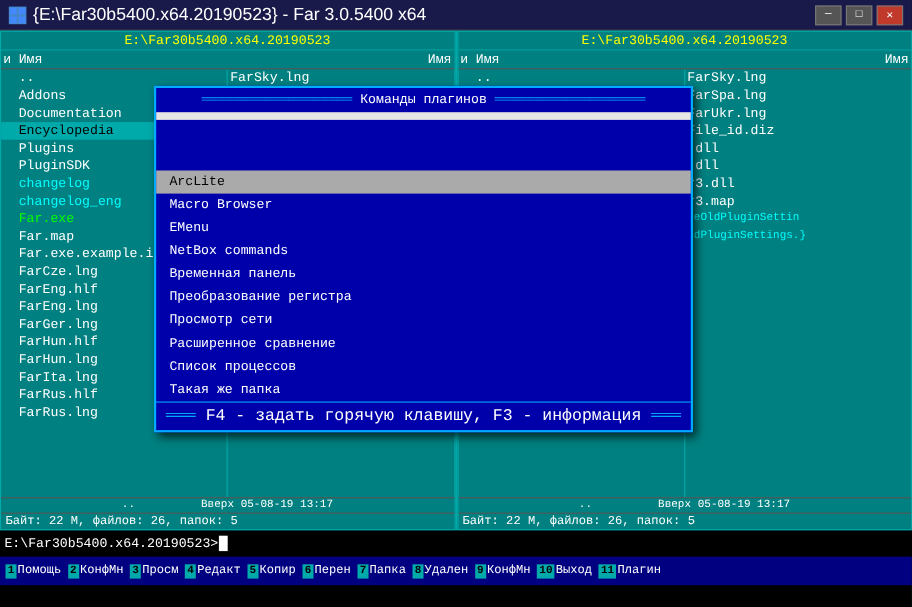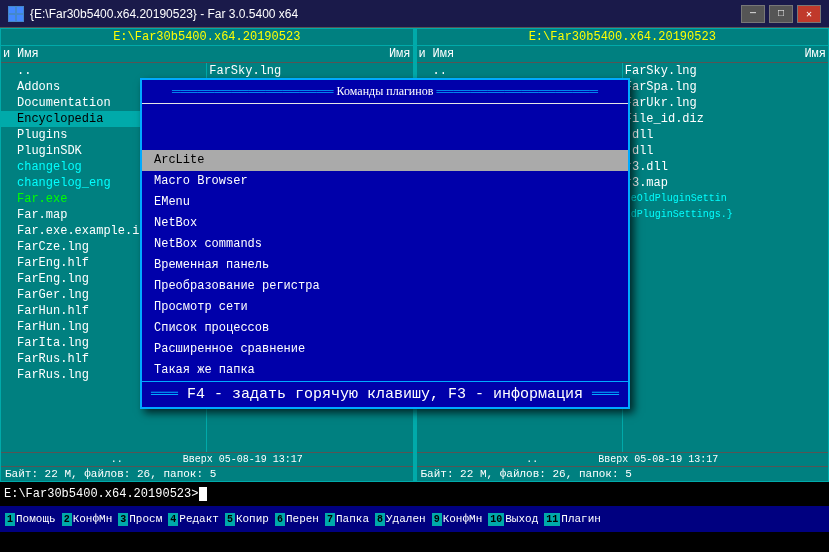--- a/index.html
+++ b/index.html
@@ -34,21 +34,21 @@
       background: #4488cc;
       display: flex;
       align-items: center;
       justify-content: center;
       font-size: 9px;
       color: white;
       font-weight: bold;
     }
     #title-text {
       color: #fff;
-      font-size: 12px;
+      font-size: 16px;
       font-family: 'Segoe UI', Arial, sans-serif;
     }
     #window-controls {
       display: flex;
       gap: 4px;
     }
     .win-btn {
       width: 24px;
       height: 18px;
       background: #555;
@@ -196,23 +196,22 @@
       border: 2px solid #00aaff;
       z-index: 100;
       box-shadow: 4px 4px 8px rgba(0,0,0,0.7);
     }
 
     #dialog-title {
       text-align: center;
       color: #ffffff;
       font-size: 12px;
       padding: 4px;
-      border-bottom: 1px solid #e5e5e5;
+      border-bottom: 7px solid #e5e5e5;
       position: relative;
-      font-family: Liberation Serif, serif;
     }
 
     #dialog-title::before,
     #dialog-title::after {
       content: '═══════════════════';
       color: #00aaff;
     }
 
     .dialog-item {
       padding: 2px 12px;
@@ -481,27 +480,26 @@
   </div>
 
   <div id="plugin-dialog">
     <div id="dialog-title">
       <span>Команды плагинов</span>
     </div>
     <div id="dialog-items">
       <div class="dialog-item selected">ArcLite</div>
       <div class="dialog-item">Macro Browser</div>
       <div class="dialog-item">EMenu</div>
-      <div class="dialog-item">NetBox</div>
       <div class="dialog-item">NetBox commands</div>
       <div class="dialog-item">Временная панель</div>
       <div class="dialog-item">Преобразование регистра</div>
       <div class="dialog-item">Просмотр сети</div>
+      <div class="dialog-item">Расширенное сравнение</div>
       <div class="dialog-item">Список процессов</div>
-      <div class="dialog-item">Расширенное сравнение</div>
       <div class="dialog-item">Такая же папка</div>
     </div>
     <div id="dialog-footer">
       <span>F4 - задать горячую клавишу, F3 - информация</span>
     </div>
   </div>
 </div>
 
 <div id="cmd-line">
   <span>E:\Far30b5400.x64.20190523&gt;</span>

